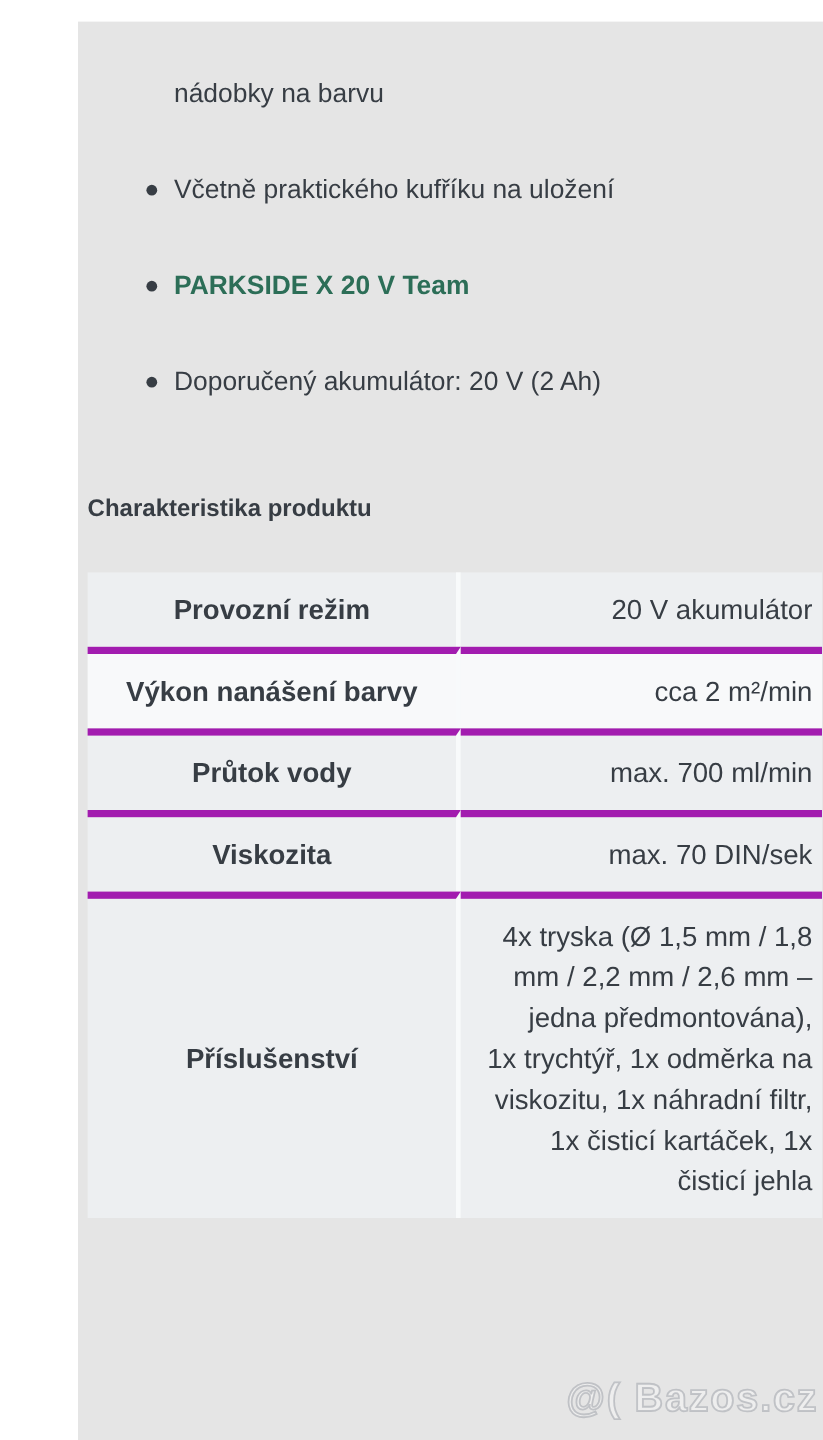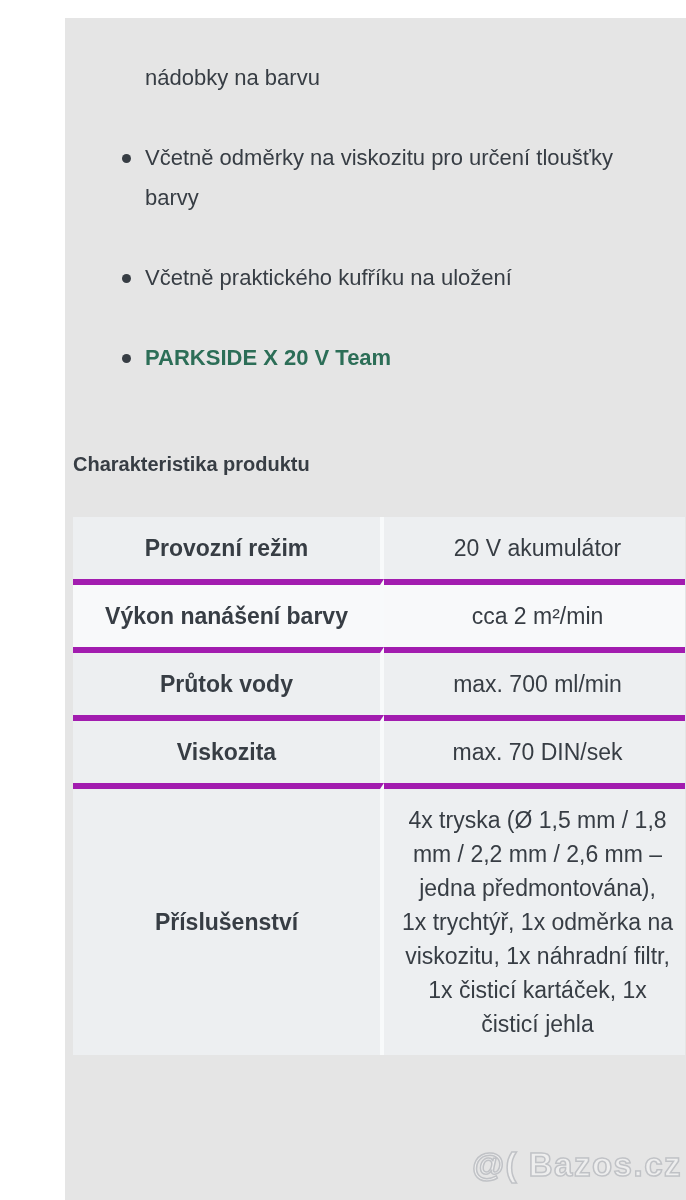--- a/index.html
+++ b/index.html
@@ -55,21 +55,21 @@
     width:311px;
     font-weight:bold;text-align:center;vertical-align:middle;
     border-right:4px solid #f8fafb;
     padding:14px 6px;
     line-height:34px;
   }
   table.spec td{
     padding:14px 8px 14px 14px;
     line-height:34px;
     vertical-align:middle;
-    text-align:center;
+    text-align:right;
     white-space:pre-line;
   }
   tr.row-gray th, tr.row-gray td{background:#edeff1;}
   tr.row-light th, tr.row-light td{background:#f8f9fa;}
   table.spec tr + tr th, table.spec tr + tr td{border-top:6px solid #a21caf;}
   .watermark{
     position:absolute;
     right:4px;top:1146px;
     font-size:33px;font-weight:bold;
     letter-spacing:1.5px;
@@ -80,24 +80,23 @@
   }
 </style>
 </head>
 <body>
 
 <div class="page">
   <div class="content">
 
     <ul class="bullets">
       <li class="no-dot">nádobky na barvu</li>
-      <li>Včetně odměrky na viskozitu pro určení tloušťky
-barvy</li>
       <li>Včetně praktického kufříku na uložení</li>
       <li class="bold-item"><span class="green-series">PARKSIDE X 20 V Team</span></li>
+      <li>Doporučený akumulátor: 20 V (2 Ah)</li>
     </ul>
 
     <h2 class="section-title">Charakteristika produktu</h2>
 
     <table class="spec">
       <tbody>
         <tr class="row-gray">
           <th>Provozní režim</th>
           <td>20 V akumulátor</td>
         </tr>

